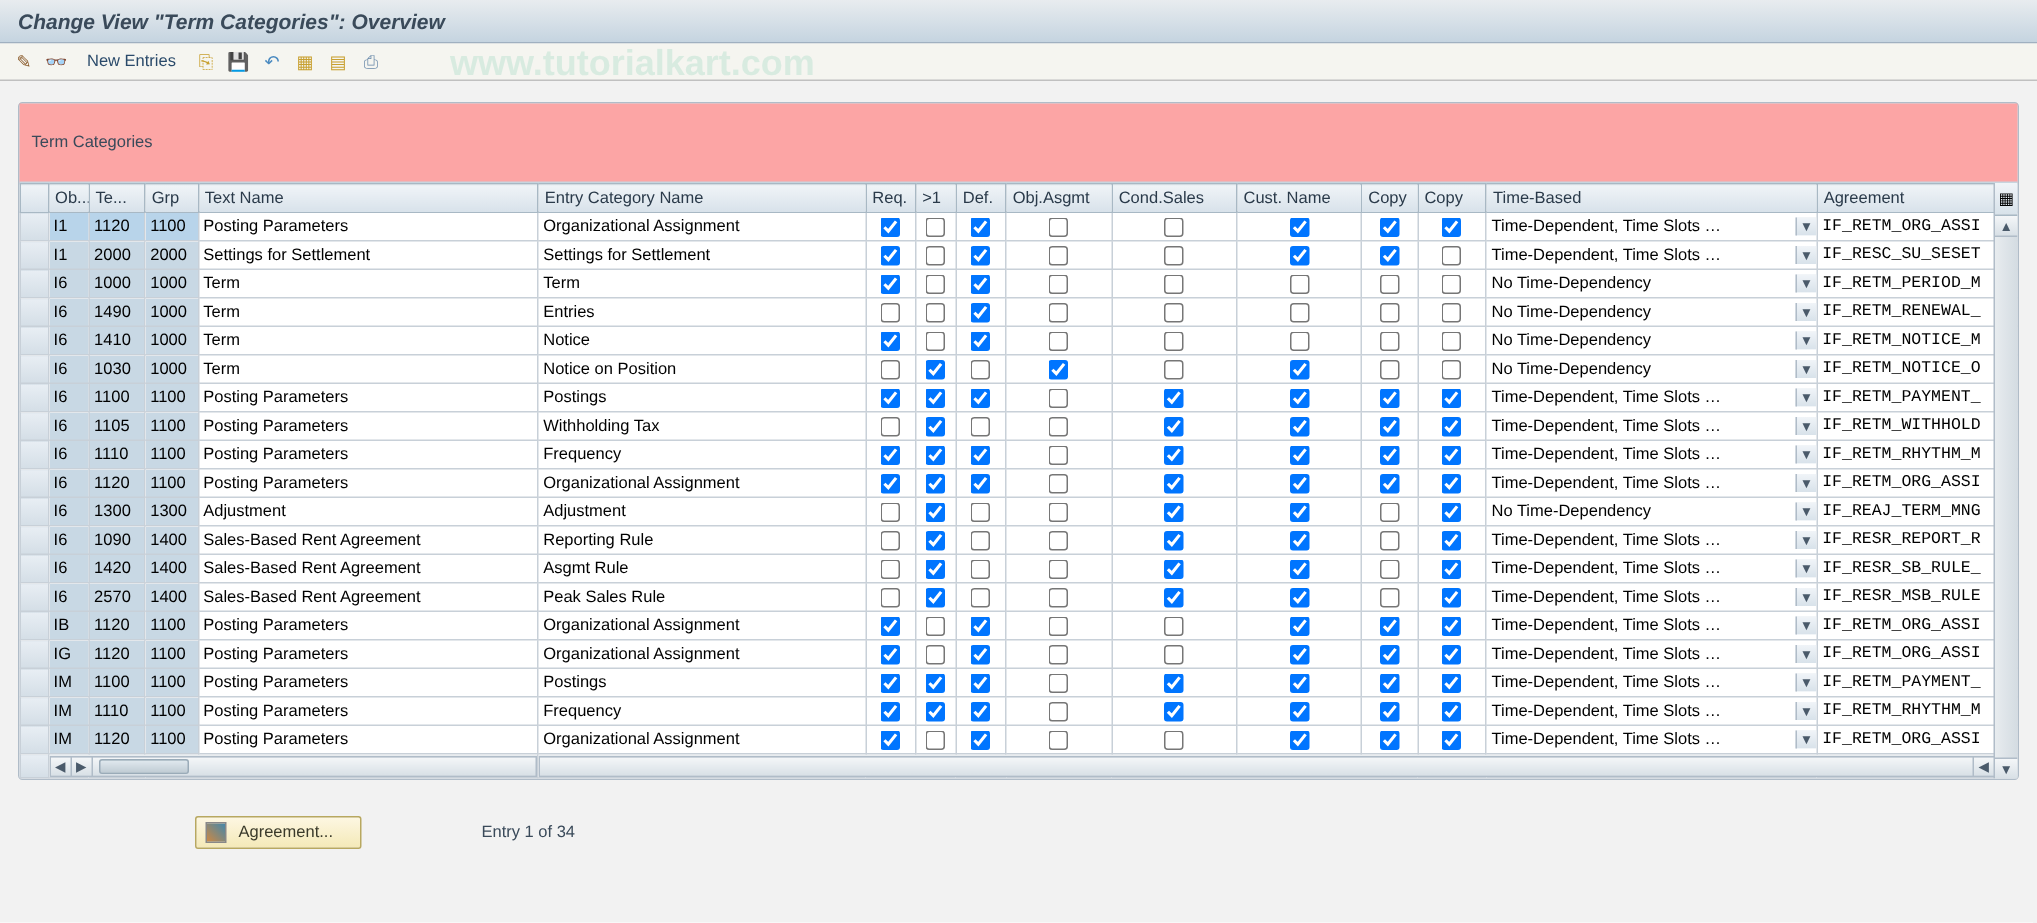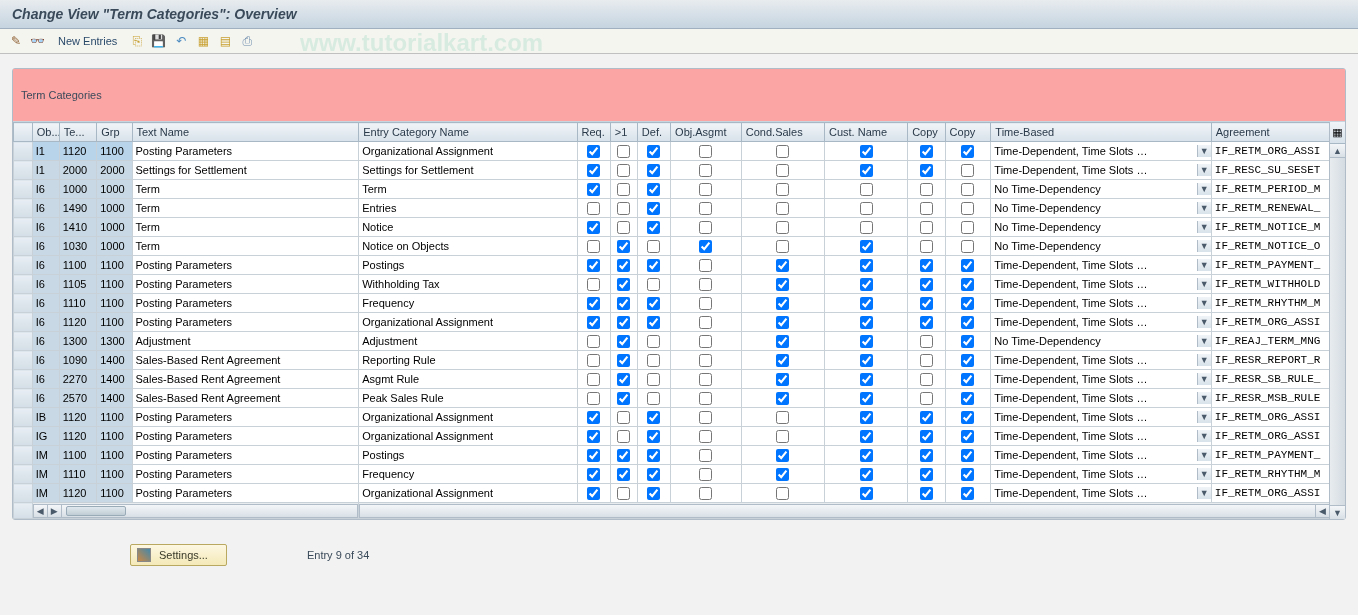--- a/index.html
+++ b/index.html
@@ -403,21 +403,21 @@
               </div>
             </td>
             <td class="iface-cell">IF_RETM_NOTICE_M</td>
           </tr>
           <tr>
             <td class="rowhdr"></td>
             <td class="sel">I6</td>
             <td class="sel">1030</td>
             <td class="sel">1000</td>
             <td>Term</td>
-            <td>Notice on Objects</td>
+            <td>Notice on Position</td>
             <td class="chk"><input type="checkbox" style=""></td>
             <td class="chk"><input type="checkbox" checked="" style=""></td>
             <td class="chk"><input type="checkbox" style=""></td>
             <td class="chk"><input type="checkbox" checked="" style=""></td>
             <td class="chk"><input type="checkbox" style=""></td>
             <td class="chk"><input type="checkbox" checked="" style=""></td>
             <td class="chk"><input type="checkbox" style=""></td>
             <td class="chk"><input type="checkbox" style=""></td>
             <td style="padding:0">
               <div class="dropdown-cell">
@@ -561,21 +561,21 @@
               <div class="dropdown-cell">
                 <span style="padding:0 3px">Time-Dependent, Time Slots …</span>
                 <span class="dd-arrow">▼</span>
               </div>
             </td>
             <td class="iface-cell">IF_RESR_REPORT_R</td>
           </tr>
           <tr>
             <td class="rowhdr"></td>
             <td class="sel">I6</td>
-            <td class="sel">2270</td>
+            <td class="sel">1420</td>
             <td class="sel">1400</td>
             <td>Sales-Based Rent Agreement</td>
             <td>Asgmt Rule</td>
             <td class="chk"><input type="checkbox" style=""></td>
             <td class="chk"><input type="checkbox" checked="" style=""></td>
             <td class="chk"><input type="checkbox" style=""></td>
             <td class="chk"><input type="checkbox" style=""></td>
             <td class="chk"><input type="checkbox" checked="" style=""></td>
             <td class="chk"><input type="checkbox" checked="" style=""></td>
             <td class="chk"><input type="checkbox" style=""></td>
@@ -748,16 +748,16 @@
       <div class="v-corner">▦</div>
       <div class="v-arrow">▲</div>
       <div class="v-arrow bot">▼</div>
     </div>
   </div>
 </div>
 
 <div class="footer">
   <span class="pos-btn">
     <span class="pos-icon"></span>
-    <span>Settings...</span>
+    <span>Agreement...</span>
   </span>
-  <span class="entry-text">Entry 9 of 34</span>
+  <span class="entry-text">Entry 1 of 34</span>
 </div>
 
 </body></html>

